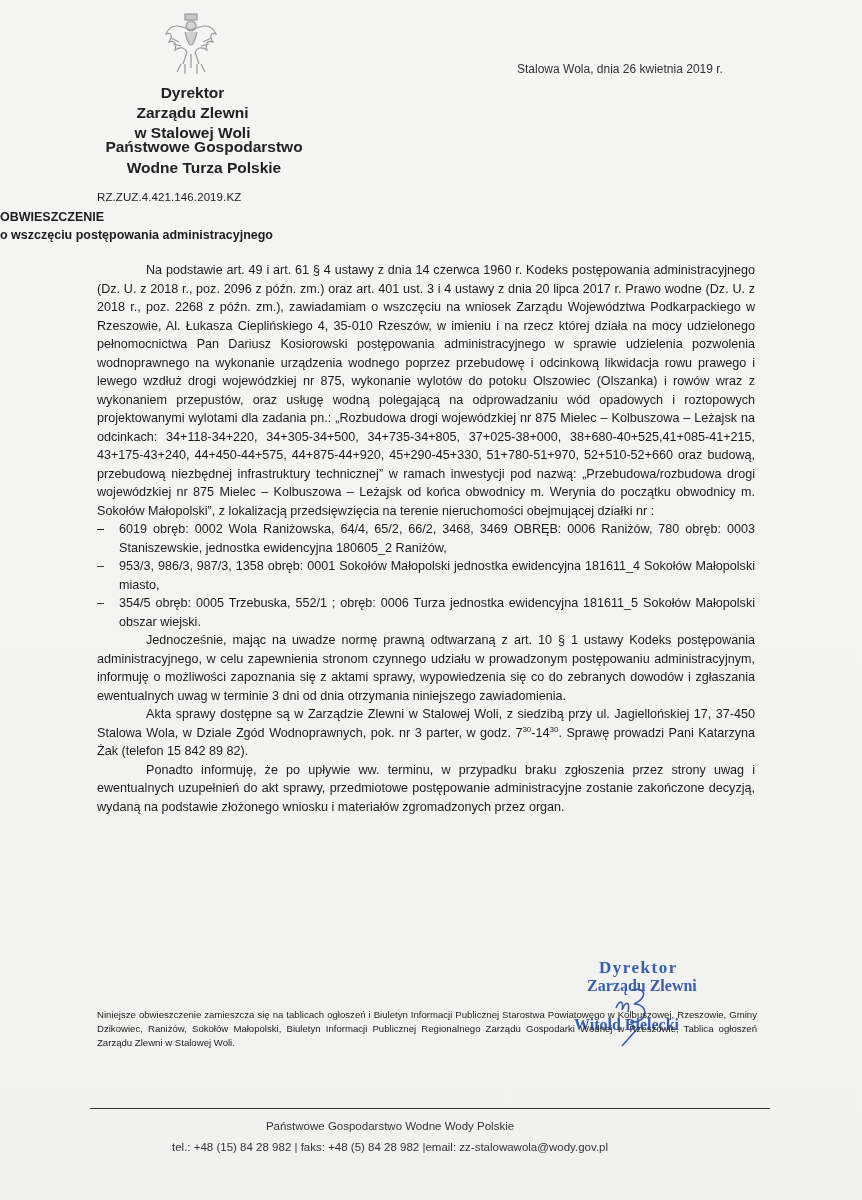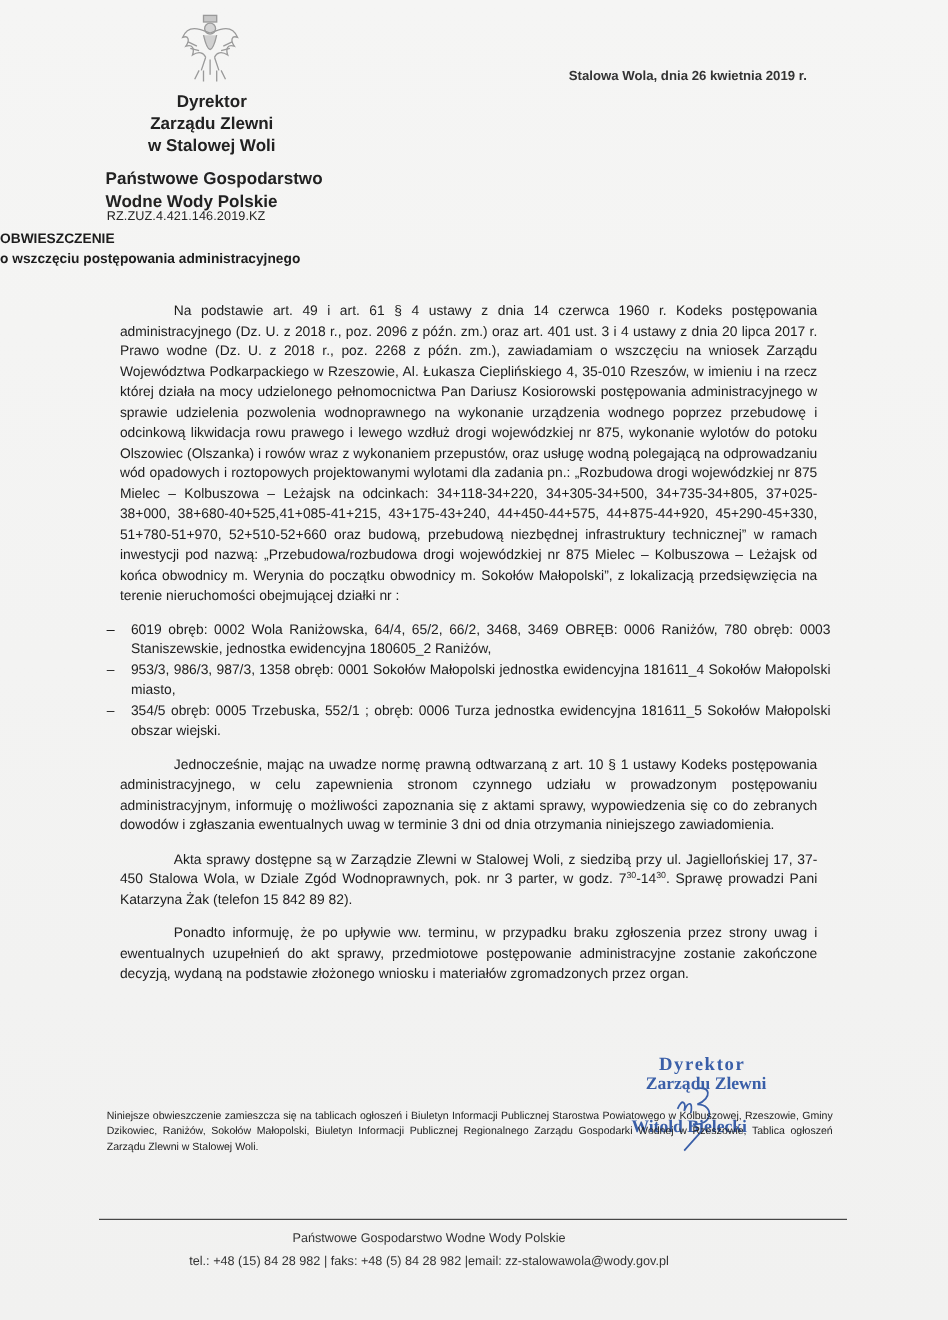--- a/index.html
+++ b/index.html
@@ -6,26 +6,26 @@
   body {
     width:862px; height:1200px; overflow:hidden;
     background:#f4f4f3;
     font-family:"Liberation Sans", sans-serif;
     color:#1c1c1c;
     position:relative;
   }
   .page { position:absolute; inset:0; background:linear-gradient(180deg,#f5f5f4 0%,#f1f1f0 100%); }
   .emblem { position:absolute; left:163px; top:12px; width:56px; height:66px; }
   .hdr-office { position:absolute; left:110px; top:83px; width:165px; text-align:center; font-size:15.5px; line-height:20px; font-weight:bold; color:#222; }
-  .hdr-org { position:absolute; left:96px; top:152px; width:216px; text-align:left; font-size:15.5px; line-height:21px; font-weight:bold; color:#222; }
+  .hdr-org { position:absolute; left:96px; top:136px; width:216px; text-align:center; font-size:15.5px; line-height:21px; font-weight:bold; color:#222; }
   .ref { position:absolute; left:97px; top:191px; font-size:11.5px; color:#222; letter-spacing:0.1px; }
-  .date { position:absolute; left:517px; top:62px; font-size:12px; color:#333;font-weight:bold; }
+  .date { position:absolute; left:517px; top:62px; font-size:12px; color:#333; }
   .title { position:absolute; left:0; width:862px; top:208px; font-size:12.5px; font-weight:bold; line-height:18px; }
   .body { position:absolute; left:97px; top:261px; width:658px; font-size:12.6px; line-height:18.5px; text-align:justify; }
-  .body p { margin:12px; }
+  .body p { margin:0; }
   .indent { text-indent:49px; }
   .list { margin:0; padding:0; list-style:none; }
   .list li { position:relative; padding-left:22px; }
   .list li .dash { position:absolute; left:0; top:0; }
   sup { font-size:8px; line-height:0; }
   .stamp { position:absolute; left:572px; top:958px; width:200px; font-family:"Liberation Serif", serif; color:#3a5fa8; font-weight:bold; }
   .stamp .l1 { position:absolute; left:27px; top:0; font-size:17px; letter-spacing:1.5px; }
   .stamp .l2 { position:absolute; left:15px; top:19px; font-size:16px; }
   .stamp .l3 { position:absolute; left:2px; top:58px; font-size:16px; }
   .stamp svg { position:absolute; left:40px; top:10px; }
@@ -52,21 +52,21 @@
   </svg>
 
   <div class="hdr-office">
     <div>Dyrektor</div>
     <div>Zarządu Zlewni</div>
     <div>w Stalowej Woli</div>
   </div>
 
   <div class="hdr-org">
     <div>Państwowe Gospodarstwo</div>
-    <div>Wodne Wody Polskie</div>
+    <div>Wodne Turza Polskie</div>
   </div>
 
   <div class="ref">RZ.ZUZ.4.421.146.2019.KZ</div>
   <div class="date">Stalowa Wola, dnia 26 kwietnia 2019 r.</div>
 
   <div class="title">
     <div>OBWIESZCZENIE</div>
     <div>o wszczęciu postępowania administracyjnego</div>
   </div>
 

